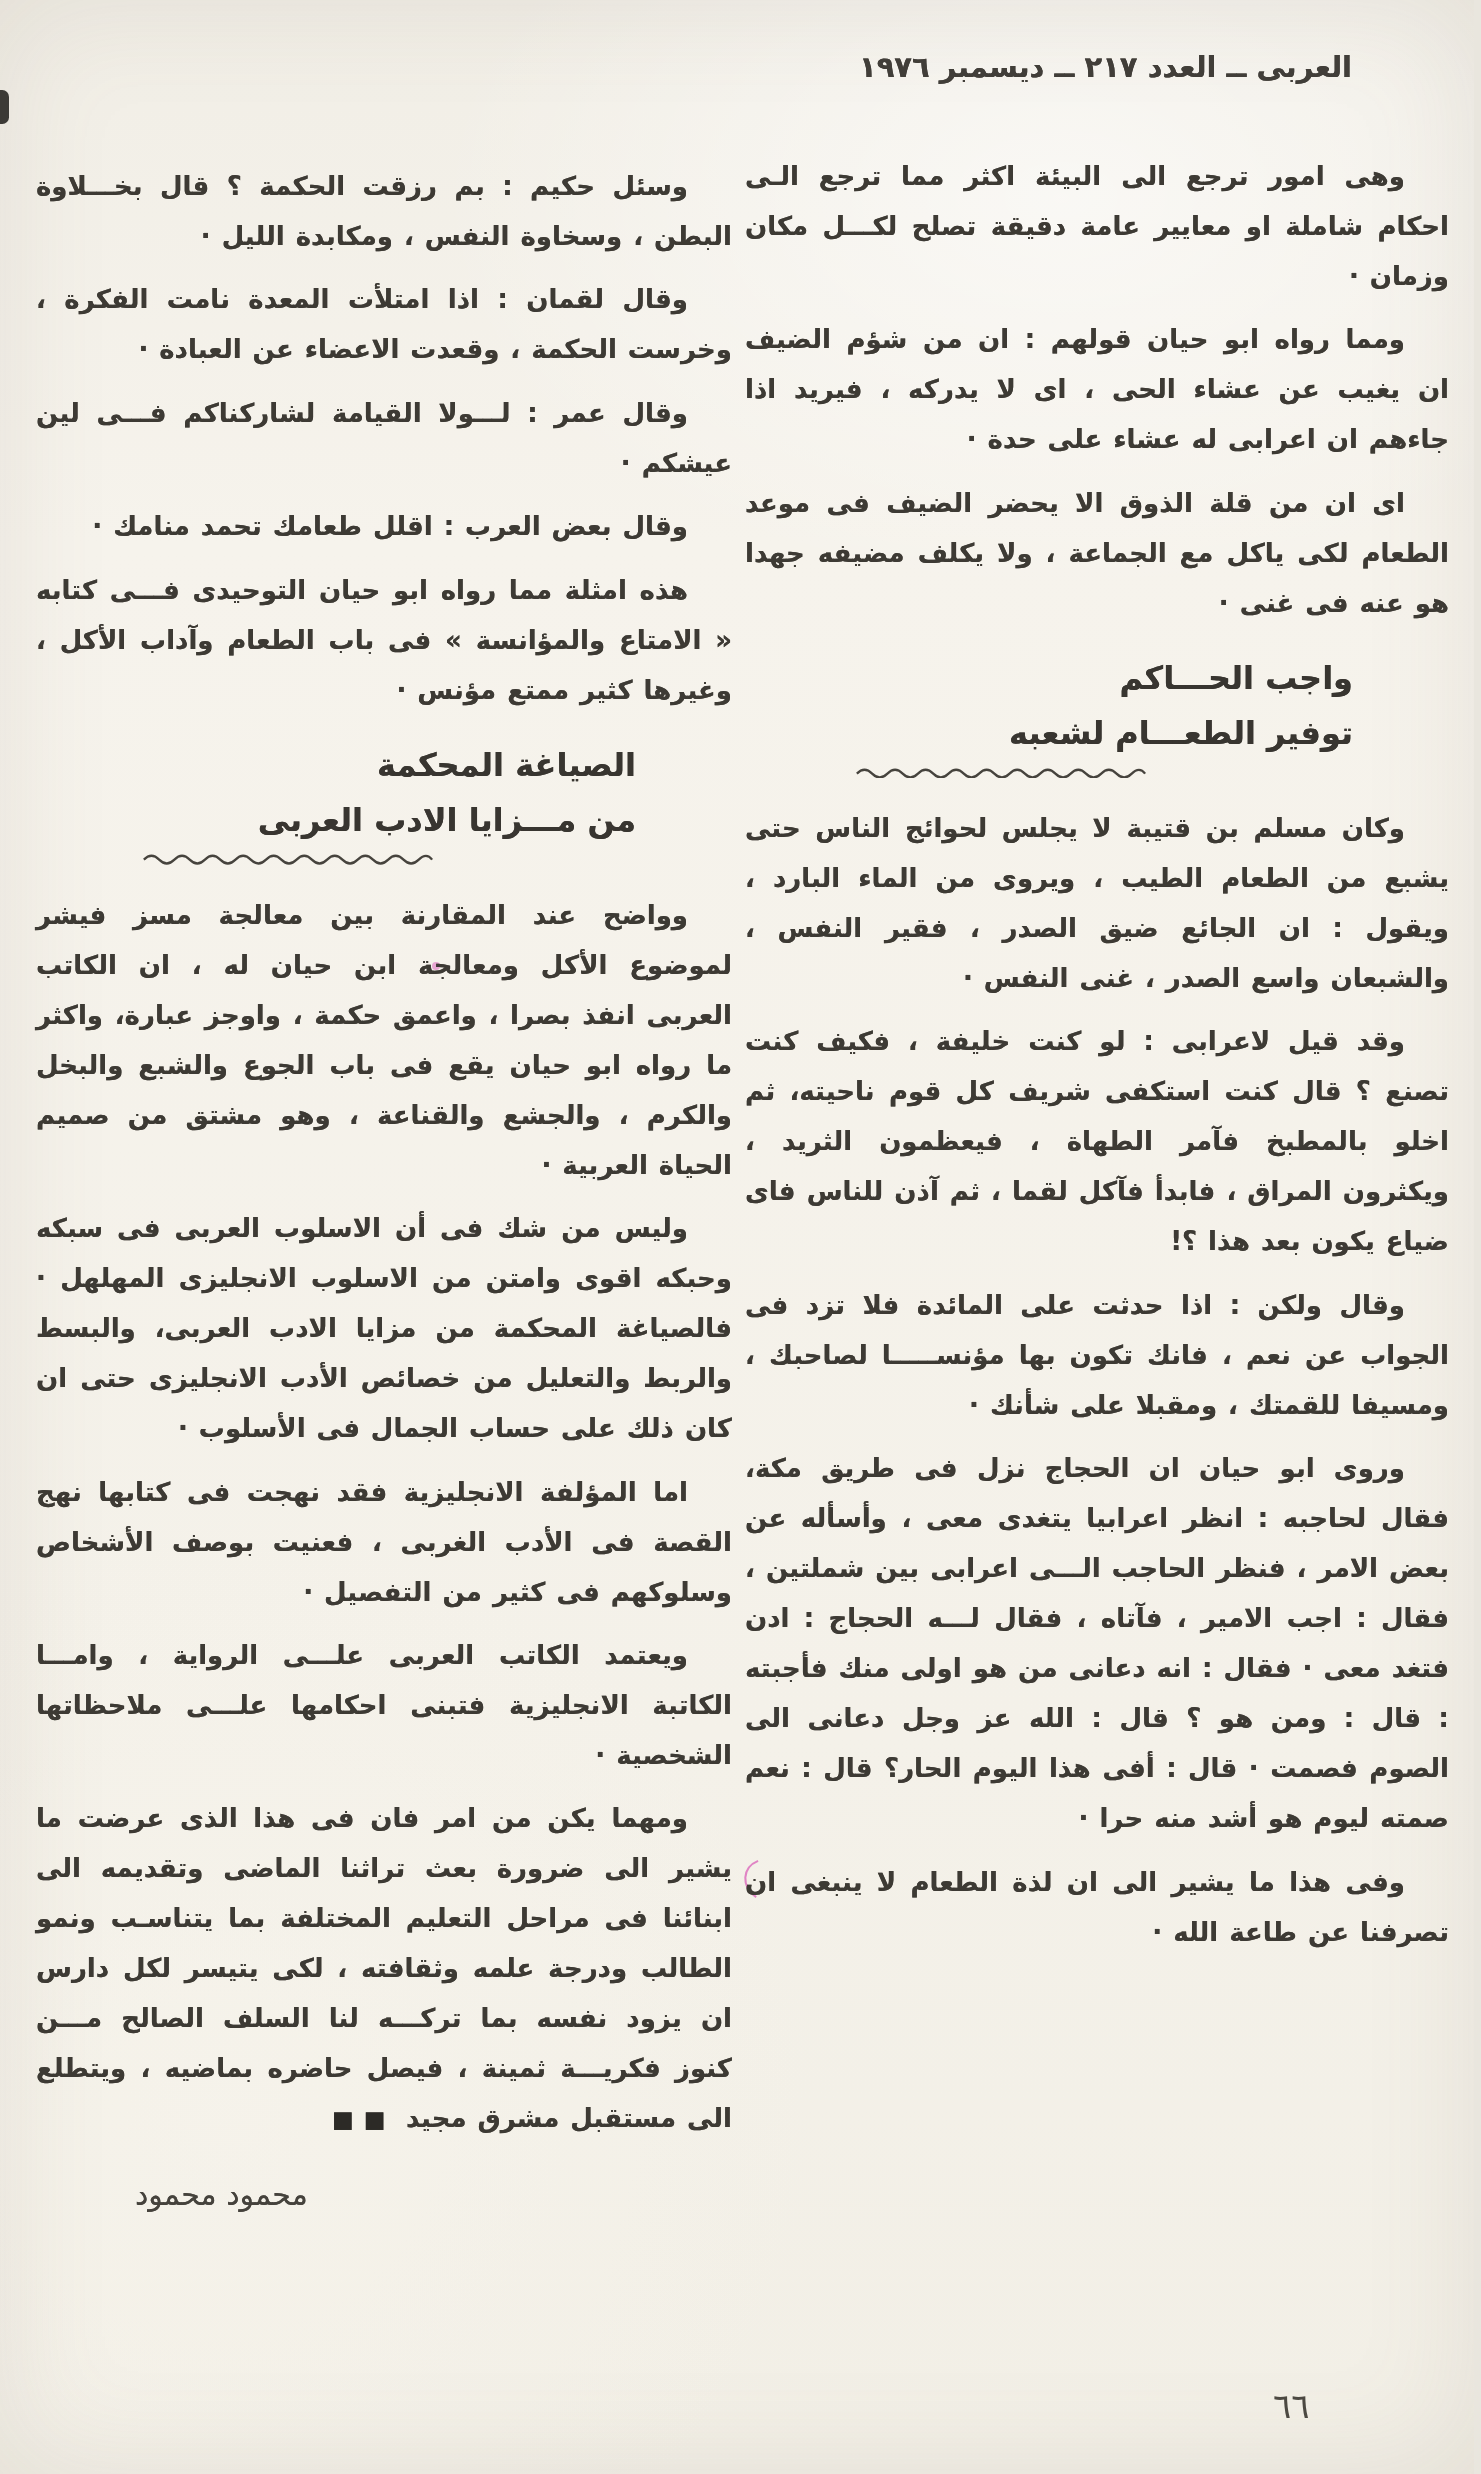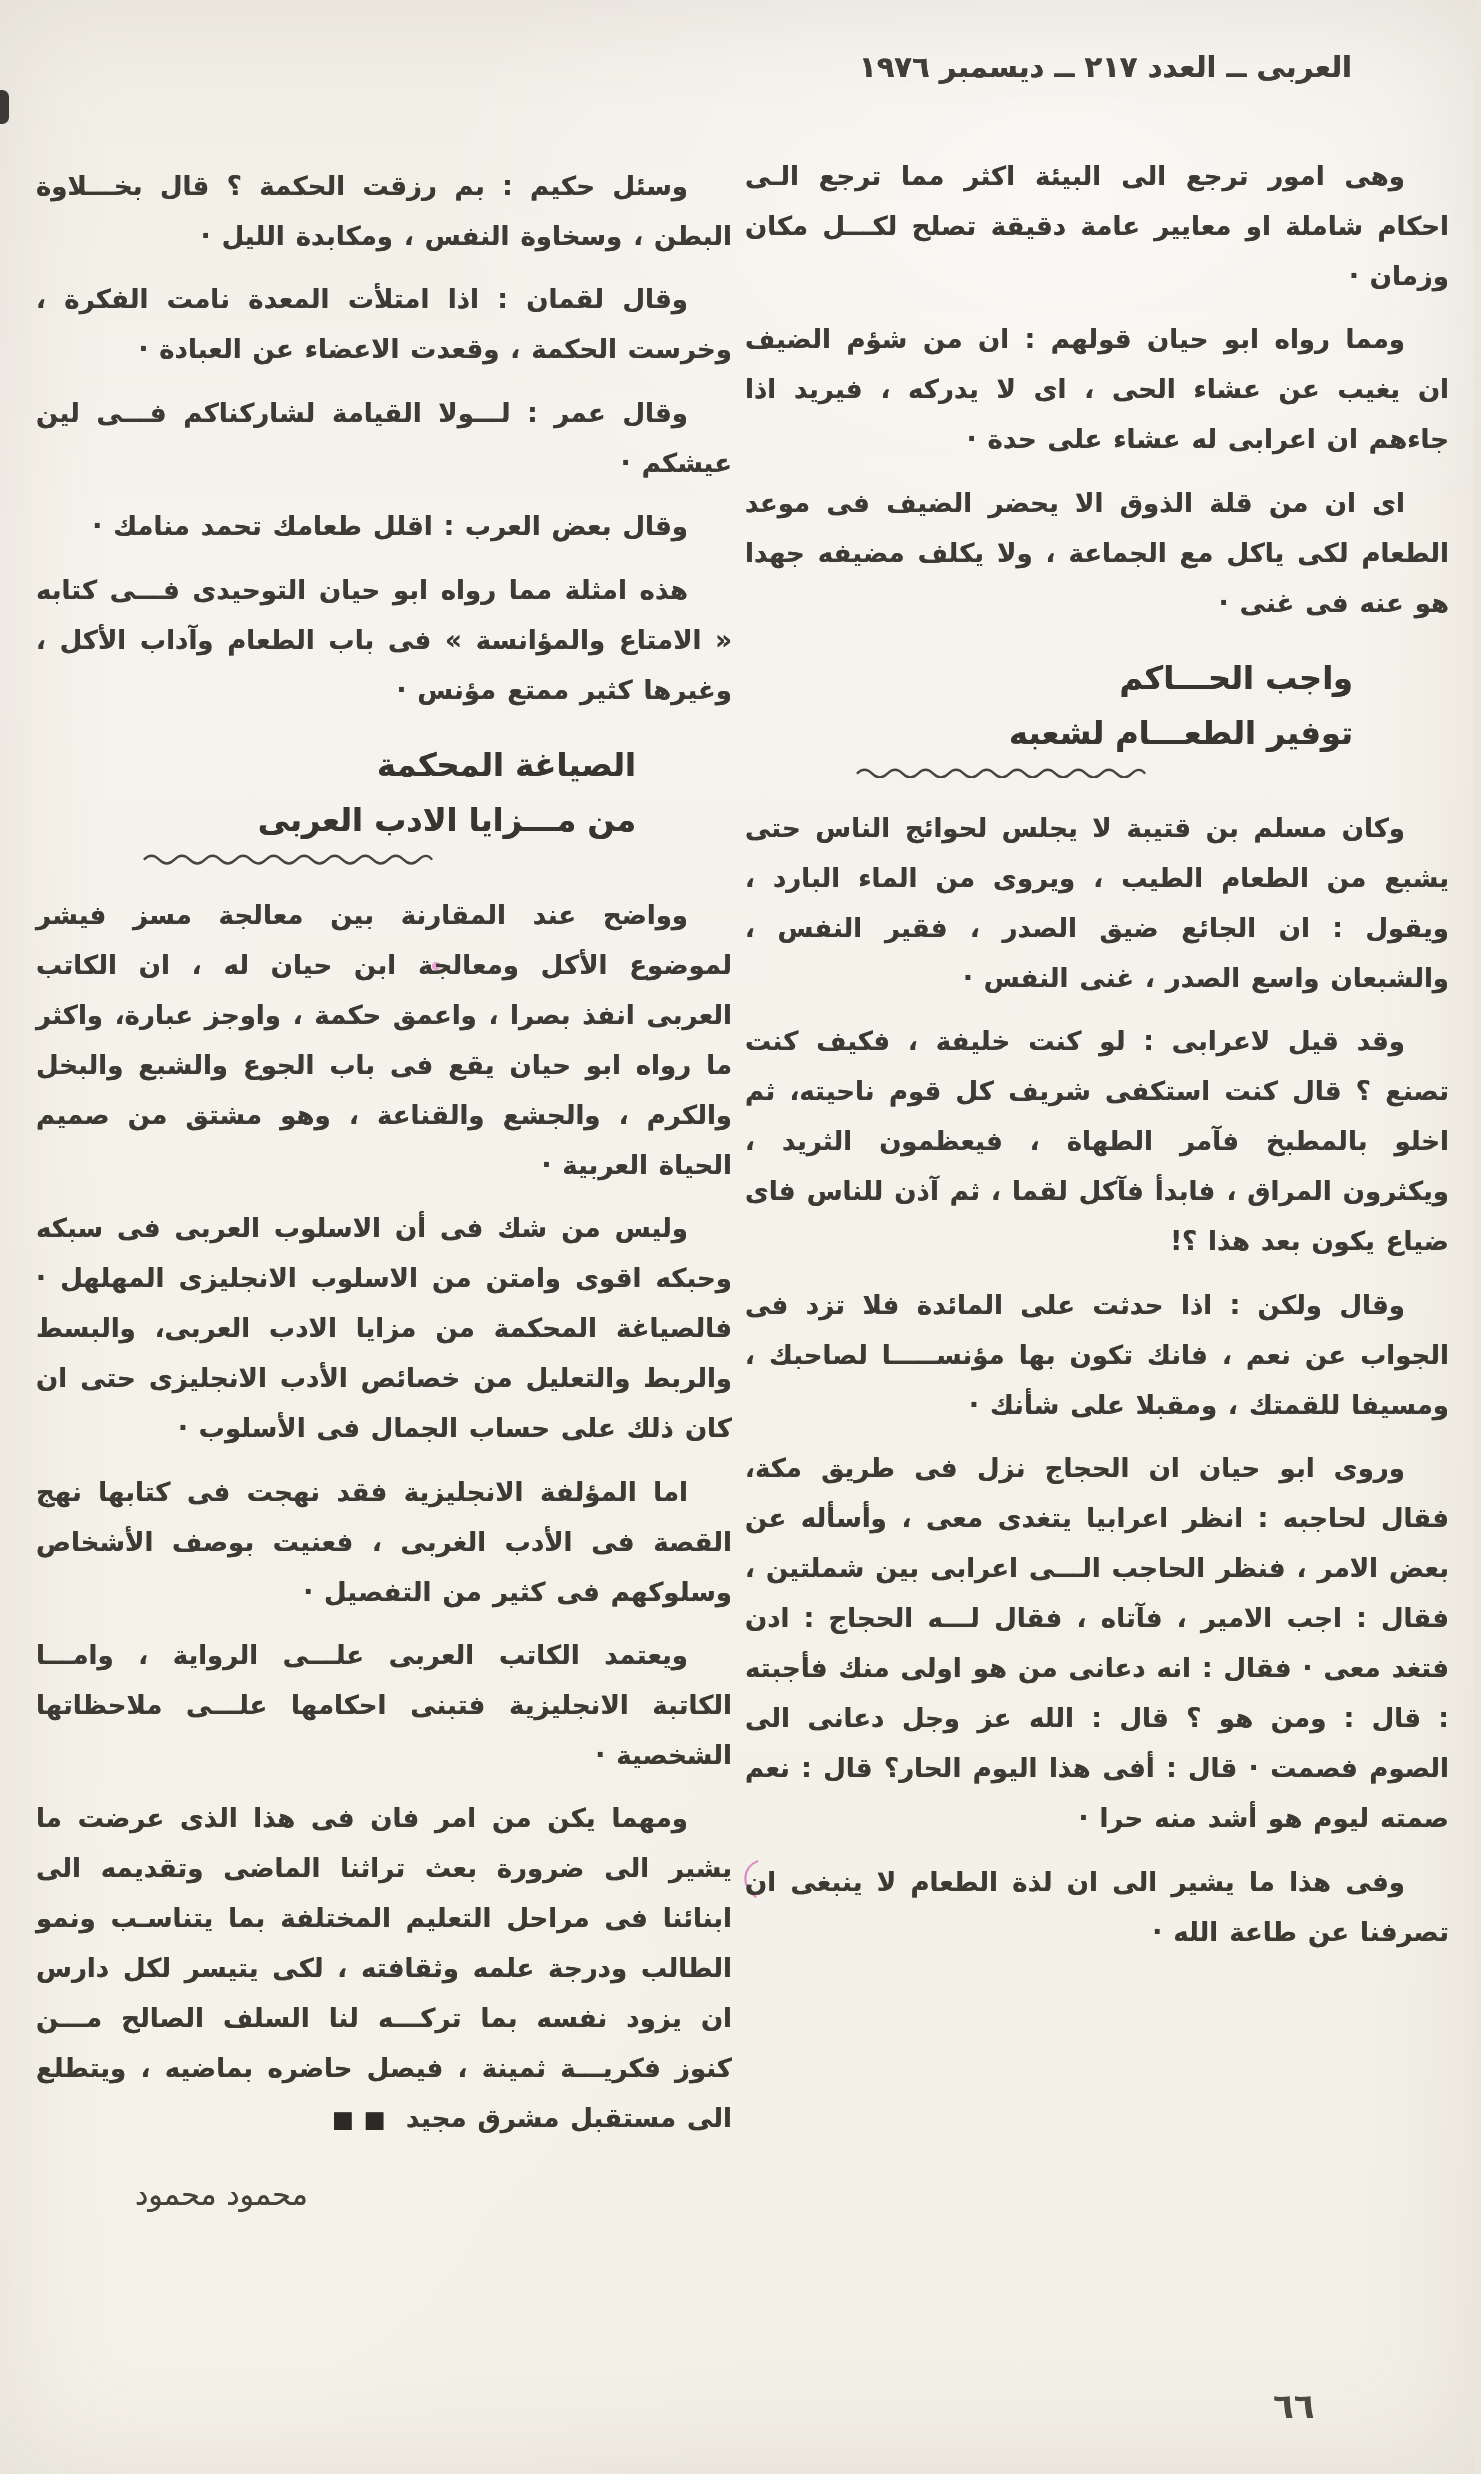--- a/index.html
+++ b/index.html
@@ -47,21 +47,21 @@
   .wave{display:block;margin:3.8px auto 25px auto;}
   .endmark{font-size:23px;letter-spacing:5.7px;margin-right:9.6px;color:#2c2a26;}
   .signature{
     margin-top:32.5px;padding-left:99px;
     direction:rtl;text-align:left;
     font-size:30px;font-weight:400;color:#45423c;
     text-shadow:0 0 0.5px rgba(69,66,60,.8);
   }
   .pagenum{
     position:absolute;top:2386px;left:1273px;
-    font-size:34px;font-weight:700;color:#4c4942;letter-spacing:7.6px;text-align:center;
+    font-size:34px;font-weight:400;color:#4c4942;letter-spacing:7.6px;text-align:center;
   }
   
   .smudge{
     position:absolute;left:0;top:90px;width:8.6px;height:34px;
     background:#23221f;border-radius:0 6.7px 6.7px 0;opacity:.88;
   }
   .pen-mark{position:absolute;left:738px;top:1858px;}
   .pink-dot{
     position:absolute;left:432px;top:962px;width:7.6px;height:7.6px;
     border-radius:50%;background:#e07cc4;opacity:.65;

